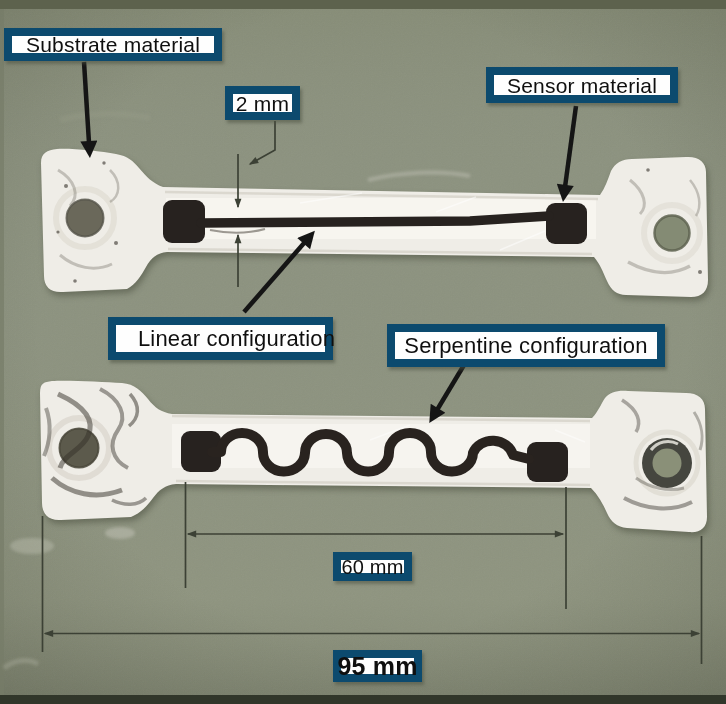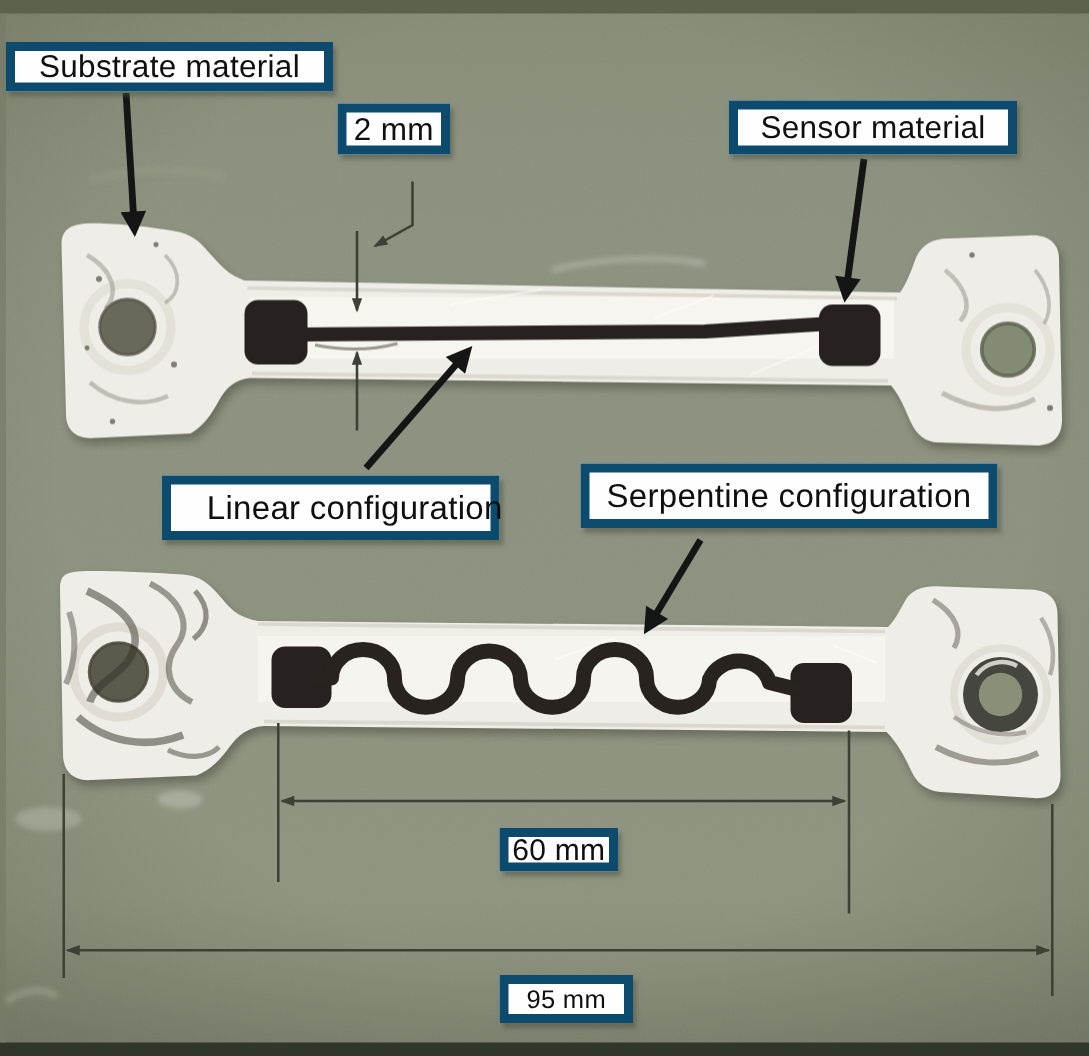--- a/index.html
+++ b/index.html
@@ -5,31 +5,31 @@
   html,body{margin:0;padding:0;background:#222;}
   #stage{
     position:relative;width:726px;height:704px;overflow:hidden;
     font-family:"Liberation Sans", sans-serif;
     background:#8c927f;
   }
   #photo-svg{position:absolute;left:0;top:0;}
   .label{
     position:absolute;box-sizing:border-box;
     display:flex;align-items:center;justify-content:center;
-    background:#fefefe;border:6px solid #0c4a6e;color:#0f0f0f;
+    background:#fefefe;border:8px solid #0c4a6e;color:#0f0f0f;
     box-shadow:2px 3px 3px rgba(78,83,68,0.55);
     line-height:1;white-space:nowrap;letter-spacing:0.2px;
   }
   .lbl-substrate {left:4px;  top:28px;  width:218px;height:33px;font-size:21px;}
-  .lbl-2mm      {left:225px;top:69px;  width:75px; height:34px;font-size:21px;}
+  .lbl-2mm      {left:225px;top:86px;  width:75px; height:34px;font-size:21px;}
   .lbl-sensor   {left:486px;top:67px;  width:192px;height:36px;font-size:21px;text-align:center;}
   .lbl-linear   {left:108px;top:317px; width:225px;height:43px;font-size:22px;padding-left:32px;}
-  .lbl-serp     {left:387px;top:309px; width:278px;height:43px;font-size:22px;text-align:center;}
+  .lbl-serp     {left:387px;top:324px; width:278px;height:43px;font-size:22px;text-align:center;}
   .lbl-60mm     {left:333px;top:552px; width:79px; height:29px;font-size:20px;}
-  .lbl-95mm     {left:333px;top:650px; width:89px; height:32px;font-size:17px;}
+  .lbl-95mm     {left:333px;top:650px; width:89px; height:32px;font-size:25px;font-weight:bold;}
 </style>
 </head>
 <body>
 
 <div id="stage">
 
   <svg id="photo-svg" width="726" height="704" viewBox="0 0 726 704">
     <defs>
       <marker id="dimArrow" viewBox="0 0 10 10" refX="8.6" refY="5" markerWidth="8" markerHeight="5.6" orient="auto-start-reverse">
         <path d="M0,1.4 L10,5 L0,8.6 Z" fill="#3c4135"></path>

